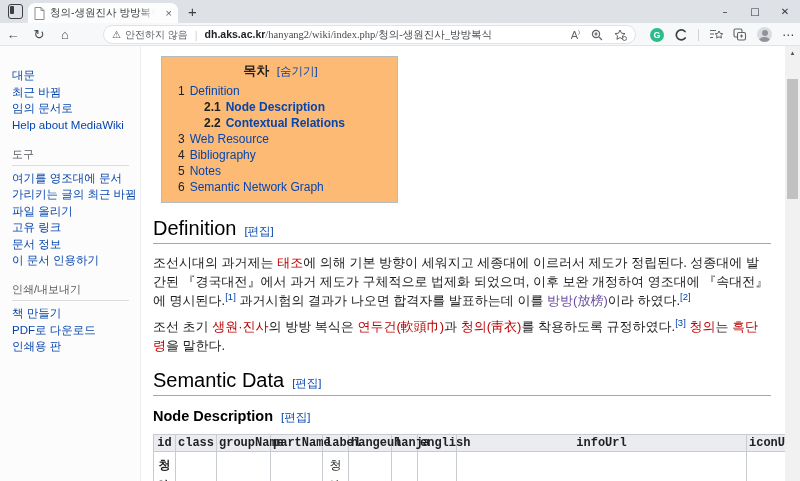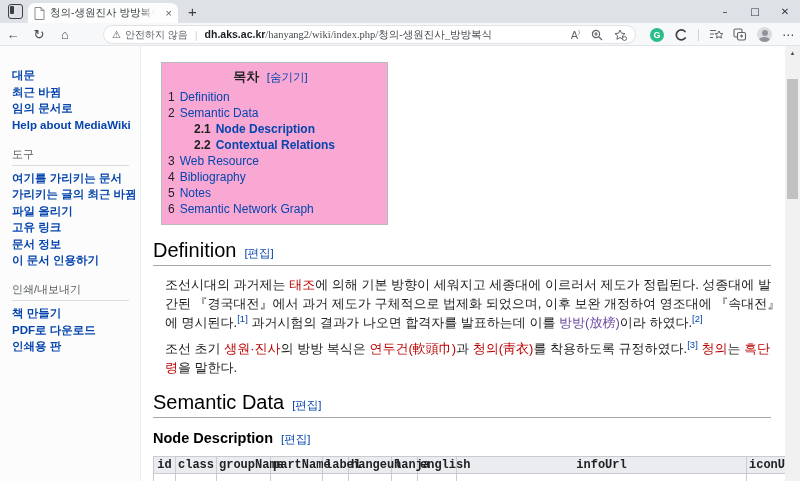--- a/index.html
+++ b/index.html
@@ -41,44 +41,44 @@
     font-size:9px;font-weight:bold;display:flex;align-items:center;justify-content:center;}
   .ext-sep{width:1px;height:12px;background:#d0d3d7;}
   .avatar{width:15px;height:15px;border-radius:50%;background:#dadce0;position:relative;overflow:hidden;}
   .avatar::before{content:"";position:absolute;left:4.5px;top:2.5px;width:6px;height:6px;border-radius:50%;background:#90949a;}
   .avatar::after{content:"";position:absolute;left:2px;top:9.5px;width:11px;height:7px;border-radius:50% 50% 0 0;background:#90949a;}
   .more-ic{font-size:12px;color:#3c4043;}
 
   
   .page{position:absolute;left:0;top:46px;width:800px;height:435px;background:#fcfcfc;}
   .mw-sidebar{position:absolute;left:0;top:0;width:139px;height:435px;padding:22px 0 0 12px;box-sizing:border-box;}
-  .mw-sidebar a{display:block;font-size:11.5px;color:#0645ad;line-height:15px;text-decoration:none;margin-bottom:1.5px;font-weight:bold;}
+  .mw-sidebar a{display:block;font-size:11.5px;color:#0645ad;line-height:15px;text-decoration:none;margin-bottom:1.5px;}
   .portal-h{font-size:11px;color:#54595d;margin:14px 0 3px 0;}
   .portal-rule{border:none;border-top:1px solid #dcdcdc;margin:0 10px 5px 0;}
 
   .mw-content{position:absolute;left:140px;top:0;width:660px;height:435px;background:#fff;
     border-left:1px solid #eceff2;padding:0 0 0 12px;box-sizing:border-box;overflow:hidden;}
 
-  .toc{display:inline-block;margin:16px 0 0 8px;background:#f9a8d4;border:1px solid #b6bbc0;
-    padding:5px 14px 7px 6px;min-width:205px;}
+  .toc{display:inline-block;margin:10px 0 0 8px;background:#fdba74;border:1px solid #b6bbc0;
+    padding:5px 14px 7px 16px;min-width:205px;}
   .toc-title-row{text-align:center;font-size:13px;margin-bottom:3px;}
   .toc-title{font-weight:bold;color:#202122;}
   .toc-toggle{font-size:11.5px;color:#0645ad;margin-left:4px;}
   .toc ul{list-style:none;margin:0;padding:0;}
   .toc li{font-size:12px;line-height:16px;color:#202122;}
   .toc li.lvl2{padding-left:26px;font-weight:bold;}
   .toc .tnum{color:#202122;margin-right:5px;}
   .toc .ttext{color:#0645ad;}
 
   h2.mw-h{font-size:20px;font-weight:normal;color:#000;margin:14px 0 9px 0;padding-bottom:3px;
     border-bottom:1px solid #a7a7a7;width:618px;}
   h4.mw-h4{font-size:14.5px;font-weight:bold;color:#000;margin:12px 0 0 0;}
   .editsection{font-size:11.5px;font-weight:normal;color:#0645ad;margin-left:8px;}
 
-  p.mw-p{font-size:13px;line-height:19px;margin:7px 0 0 12px;width:618px;}
+  p.mw-p{font-size:13px;line-height:19px;margin:7px 0 0 0;width:618px;}
   .lnk{cursor:pointer;}
   .lnk.red{color:#ba0000;}
   .lnk.visited{color:#6b4ba1;}
   sup.ref{color:#0645ad;font-size:9.5px;line-height:0;}
 
   table.wikitable{border-collapse:collapse;table-layout:fixed;width:648px;margin-top:9px;
     font-size:12px;}
   table.wikitable th{background:#eaecf0;border:1px solid #c8ccd1;font-weight:bold;
     padding:1px 2px;text-align:center;white-space:nowrap;overflow:visible;font-family:Liberation Mono, monospace;}
   table.wikitable td{border:1px solid #c8ccd1;padding:3px 2px;vertical-align:top;
@@ -161,21 +161,21 @@
   <div class="page">
 
     <nav class="mw-sidebar">
       <a>대문</a>
       <a>최근 바뀜</a>
       <a>임의 문서로</a>
       <a>Help about MediaWiki</a>
 
       <div class="portal-h">도구</div>
       <hr class="portal-rule">
-      <a>여기를 가리키는 문서</a>
+      <a>여기를 영조대에 문서</a>
       <a>가리키는 글의 최근 바뀜</a>
       <a>파일 올리기</a>
       <a>고유 링크</a>
       <a>문서 정보</a>
       <a>이 문서 인용하기</a>
 
       <div class="portal-h">인쇄/내보내기</div>
       <hr class="portal-rule">
       <a>책 만들기</a>
       <a>PDF로 다운로드</a>
@@ -184,21 +184,20 @@
 
     <main class="mw-content">
 
       <div class="toc">
         <div class="toc-title-row">
           <span class="toc-title">목차</span>
           <span class="toc-toggle">[숨기기]</span>
         </div>
         <ul>
           <li class="lvl1"><span class="tnum">1</span><span class="ttext">Definition</span></li>
-          <li class="lvl1"><span class="tnum">2</span><span class="ttext">Semantic Data</span></li>
           <li class="lvl2"><span class="tnum">2.1</span><span class="ttext">Node Description</span></li>
           <li class="lvl2"><span class="tnum">2.2</span><span class="ttext">Contextual Relations</span></li>
           <li class="lvl1"><span class="tnum">3</span><span class="ttext">Web Resource</span></li>
           <li class="lvl1"><span class="tnum">4</span><span class="ttext">Bibliography</span></li>
           <li class="lvl1"><span class="tnum">5</span><span class="ttext">Notes</span></li>
           <li class="lvl1"><span class="tnum">6</span><span class="ttext">Semantic Network Graph</span></li>
         </ul>
       </div>
 
       <h2 class="mw-h"><span>Definition</span><span class="editsection">[편집]</span></h2>

